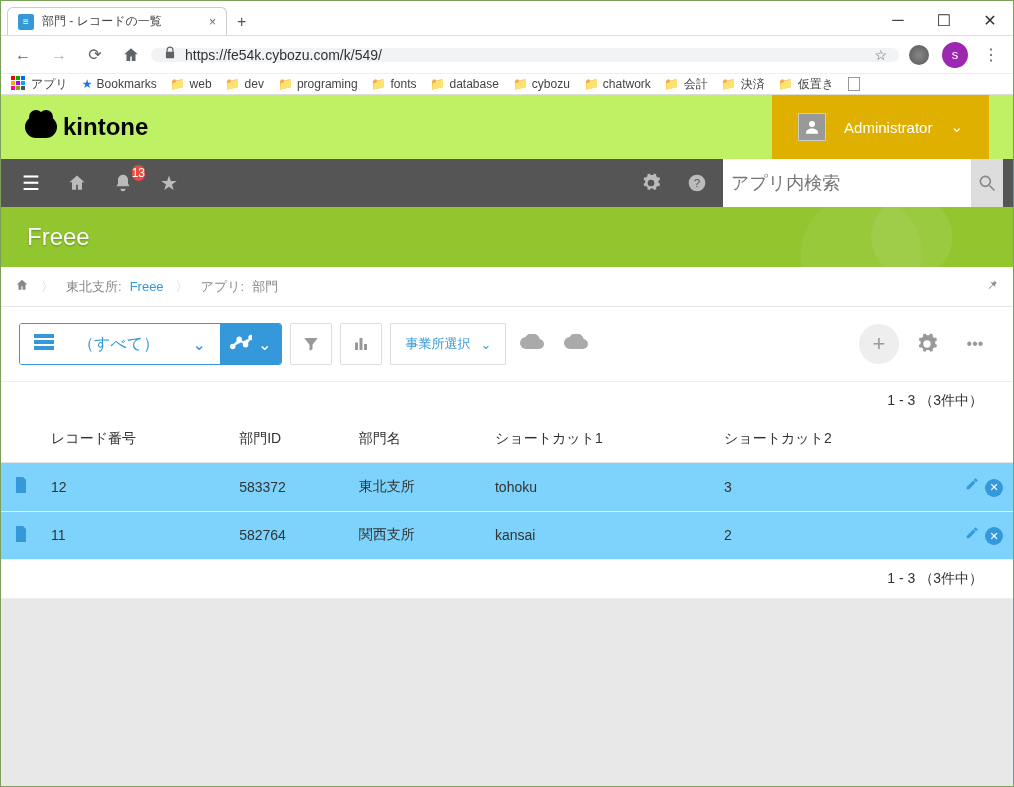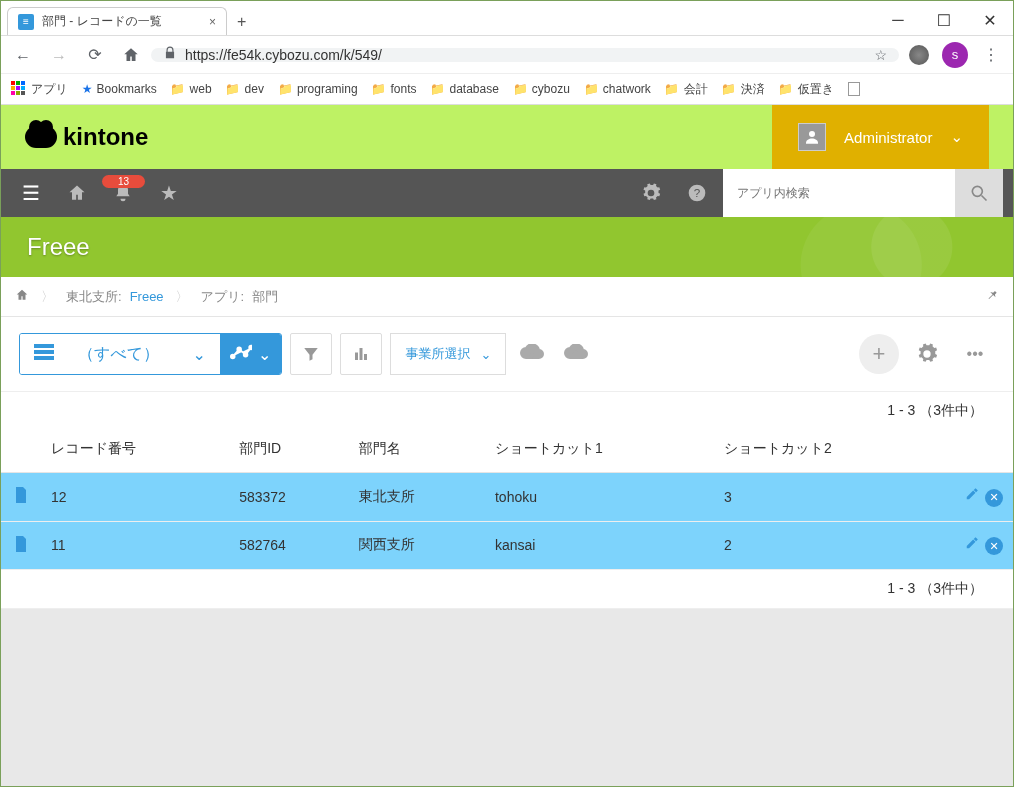--- a/index.html
+++ b/index.html
@@ -16,21 +16,21 @@
 
 .toolbar { height: 38px; background: #fff; border-top: 1px solid #ddd; display: flex; align-items: center; padding: 0 6px; gap: 4px; }
 .tbtn { width: 32px; height: 32px; display: flex; align-items: center; justify-content: center; color: #5f6368; border-radius: 50%; }
 .tbtn.disabled { color: #bbb; }
 .omnibox { flex: 1; height: 14px; background: #f1f3f4; border-radius: 15px; display: flex; align-items: center; padding: 0 12px; gap: 8px; font-size: 14px; color: #333; }
 .omnibox .lock { color: #5f6368; }
 .omnibox .star { margin-left: auto; color: #5f6368; }
 .avatar-circle { width: 26px; height: 26px; border-radius: 50%; background: #9c27b0; color: #fff; display: flex; align-items: center; justify-content: center; font-size: 13px; }
 .ext-icon { width: 20px; height: 20px; border-radius: 50%; background: radial-gradient(circle,#888,#555); }
 
-.bkbar { height: 32px; background: #fff; border-top: 1px solid #eee; border-bottom: 1px solid #ddd; display: flex; align-items: center; padding: 0 10px; gap: 14px; font-size: 12px; color: #444; }
+.bkbar { height: 22px; background: #fff; border-top: 1px solid #eee; border-bottom: 1px solid #ddd; display: flex; align-items: center; padding: 0 10px; gap: 14px; font-size: 12px; color: #444; }
 .bk-apps { width:16px; height:16px; display:grid; grid-template-columns:repeat(3,4px); grid-template-rows:repeat(3,4px); gap:1px; }
 .bk-apps span{ background:#f00; } .bk-apps span:nth-child(2){background:#0a0;} .bk-apps span:nth-child(3){background:#06f;} .bk-apps span:nth-child(4){background:#fa0;} .bk-apps span:nth-child(5){background:#a0f;} .bk-apps span:nth-child(6){background:#0af;} .bk-apps span:nth-child(7){background:#f0a;} .bk-apps span:nth-child(8){background:#8a0;} .bk-apps span:nth-child(9){background:#555;}
 .bk-item { display: flex; align-items: center; gap: 4px; cursor: pointer; }
 .bk-folder { color: #e8b84a; }
 .bk-star { color: #1a73e8; }
 .bk-file { width:12px;height:14px;border:1px solid #999; }
 
 
 .k-header { height: 64px; background: #bef264; display: flex; align-items: center; padding: 0 24px; }
 .k-logo { display: flex; align-items: center; gap: 6px; font-size: 24px; font-weight: bold; color: #000; }
@@ -38,24 +38,24 @@
 .k-logo-cloud::before { content:''; position:absolute; width:14px;height:14px;background:#000;border-radius:50%;top:-6px;left:4px; }
 .k-logo-cloud::after { content:''; position:absolute; width:14px;height:14px;background:#000;border-radius:50%;top:-6px;right:4px; }
 .k-user { margin-left: auto; background: #e0b000; height: 100%; display: flex; align-items: center; padding: 0 26px; gap: 18px; color: #fff; font-size: 15px; }
 .k-user-avatar { width: 28px; height: 28px; background: #999; border: 1px solid #ccc; display:flex;align-items:center;justify-content:center;color:#fff; }
 .k-user-chev { color: #fff; }
 
 
 .k-nav { height: 48px; background: #555; display: flex; align-items: center; padding: 0 10px; gap: 6px; }
 .k-nav-btn { width: 40px; height: 40px; display: flex; align-items: center; justify-content: center; color: #bbb; font-size: 20px; position: relative; }
 .k-nav-btn.active { color: #fff; }
-.badge { position: absolute; top: 2px; right: -2px; background: #e74c3c; color: #fff; font-size: 10px; padding: 1px 16px; border-radius: 8px; }
+.badge { position: absolute; top: 2px; right: -2px; background: #e74c3c; color: #fff; font-size: 12px; padding: 1px 0; border-radius: 8px; }
 .k-nav-spacer { flex: 1; }
 .k-search { background: #fff; height: 48px; display: flex; align-items: center; width: 280px; }
-.k-search input { border: none; flex: 1; padding: 0 14px; font-size: 12px; outline: none; }
+.k-search input { border: none; flex: 1; padding: 0 8px; font-size: 18px; outline: none; }
 .k-search-btn { width: 48px; height: 48px; background: #ddd; display: flex; align-items: center; justify-content: center; color: #888; }
 
 
 .k-band { height: 60px; background: #91c62f; background-image: radial-gradient(circle at 90% 50%, rgba(255,255,255,0.08) 40px, transparent 41px), radial-gradient(circle at 85% 80%, rgba(255,255,255,0.06) 60px, transparent 61px); display: flex; align-items: center; padding: 0 26px; color: #fff; font-size: 24px; text-shadow: 0 1px 2px rgba(0,0,0,0.3); }
 
 
 .k-crumb { height: 40px; background: #fff; border-bottom: 1px solid #e5e5e5; display: flex; align-items: center; padding: 0 14px; font-size: 13px; color: #888; gap: 8px; }
 .k-crumb-link { color: #3498db; }
 .k-crumb-sep { color: #ccc; padding: 0 4px; }
 .k-crumb-pin { margin-left: auto; color: #888; }

